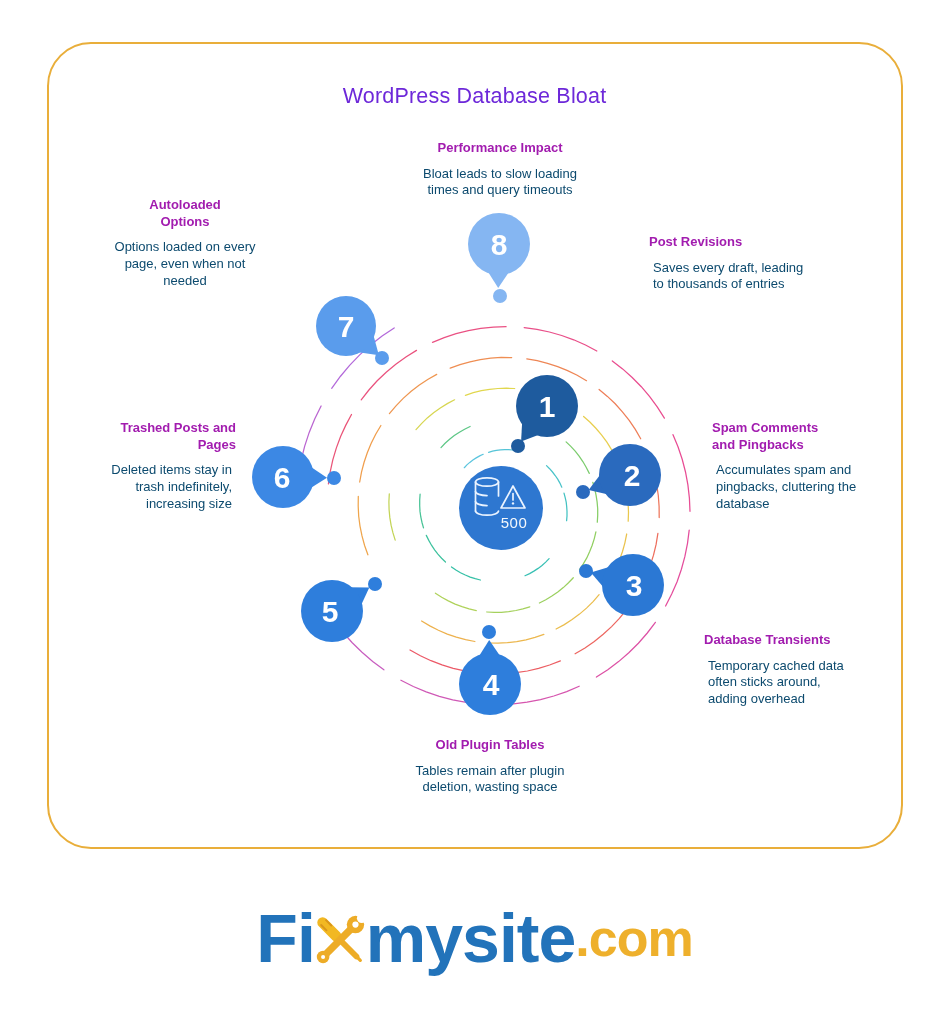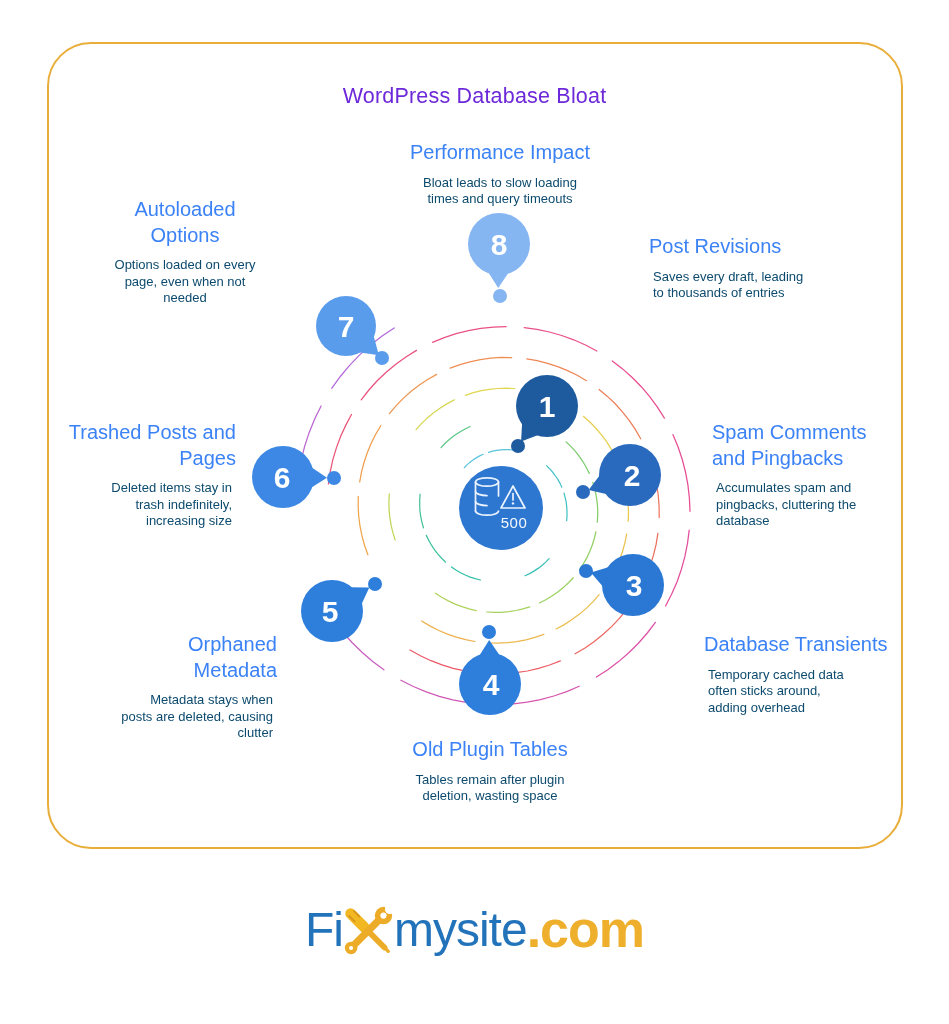--- a/index.html
+++ b/index.html
@@ -21,42 +21,42 @@
     fill:#ffffff; font-size:30px; font-weight:600; text-anchor:middle;
     font-family:"Liberation Sans", sans-serif;
   }
   .center-code {
     fill:#ffffff; font-size:15px; font-weight:400; text-anchor:middle;
     letter-spacing:0.5px; opacity:0.95;
     font-family:"Liberation Sans", sans-serif;
   }
   .label { position:absolute; color:#1c1c1c; }
   .l-title {
-    font-size:20px; font-weight:400; line-height:1.28; color:#3b82f6;
+    font-size:13px; font-weight:700; line-height:1.28; color:#a21caf;
     margin:0 0 9px 0; white-space:pre-line;
   }
   .l-desc {
     font-size:13px; font-weight:400; line-height:1.28; color:#0c4a6e;
     margin:4px; white-space:pre-line;
   }
   .align-r { text-align:right; }
   .align-c { text-align:center; }
   .lbl-1 { left:649px; top:234px; width:240px; }
   .lbl-2 { left:712px; top:420px; width:210px; }
   .lbl-3 { left:704px; top:632px; width:210px; }
   .lbl-4 { left:340px; top:737px; width:300px; }
   .lbl-5 { right:672px; top:632px; width:220px; }
   .lbl-6 { right:713px; top:420px; width:220px; }
   .lbl-7 { right:649px; top:197px; width:230px;text-align:center; }
   .lbl-8 { left:350px; top:140px; width:300px; }
   .logo {
     position:absolute; top:899px; left:0; width:949px;
     display:flex; justify-content:center; align-items:center;
   }
-  .logo-text-blue { font-size:48px; font-weight:400; color:#2273BA; letter-spacing:-1px; }
+  .logo-text-blue { font-size:68px; font-weight:700; color:#2273BA; letter-spacing:-1px; }
   .logo-text-gold { font-size:52px; font-weight:700; color:#EEB02C; letter-spacing:-1px; }
   .logo-x { width:58px; height:58px; margin:0 -3px 0 -4px; transform:translateY(2px); }
 </style>
 </head>
 <body>
 
 <div id="stage">
 
   <div class="card"></div>
 
@@ -208,27 +208,20 @@
 pingbacks, cluttering the
 database</div>
   </div>
   <div class="label lbl-6 align-r">
     <div class="l-title">Trashed Posts and
 Pages</div>
     <div class="l-desc">Deleted items stay in
 trash indefinitely,
 increasing size</div>
   </div>
-  <div class="label lbl-5 align-r">
-    <div class="l-title">Orphaned
-Metadata</div>
-    <div class="l-desc">Metadata stays when
-posts are deleted, causing
-clutter</div>
-  </div>
   <div class="label lbl-3">
     <div class="l-title">Database Transients</div>
     <div class="l-desc">Temporary cached data
 often sticks around,
 adding overhead</div>
   </div>
   <div class="label lbl-4 align-c">
     <div class="l-title">Old Plugin Tables</div>
     <div class="l-desc">Tables remain after plugin
 deletion, wasting space</div>

